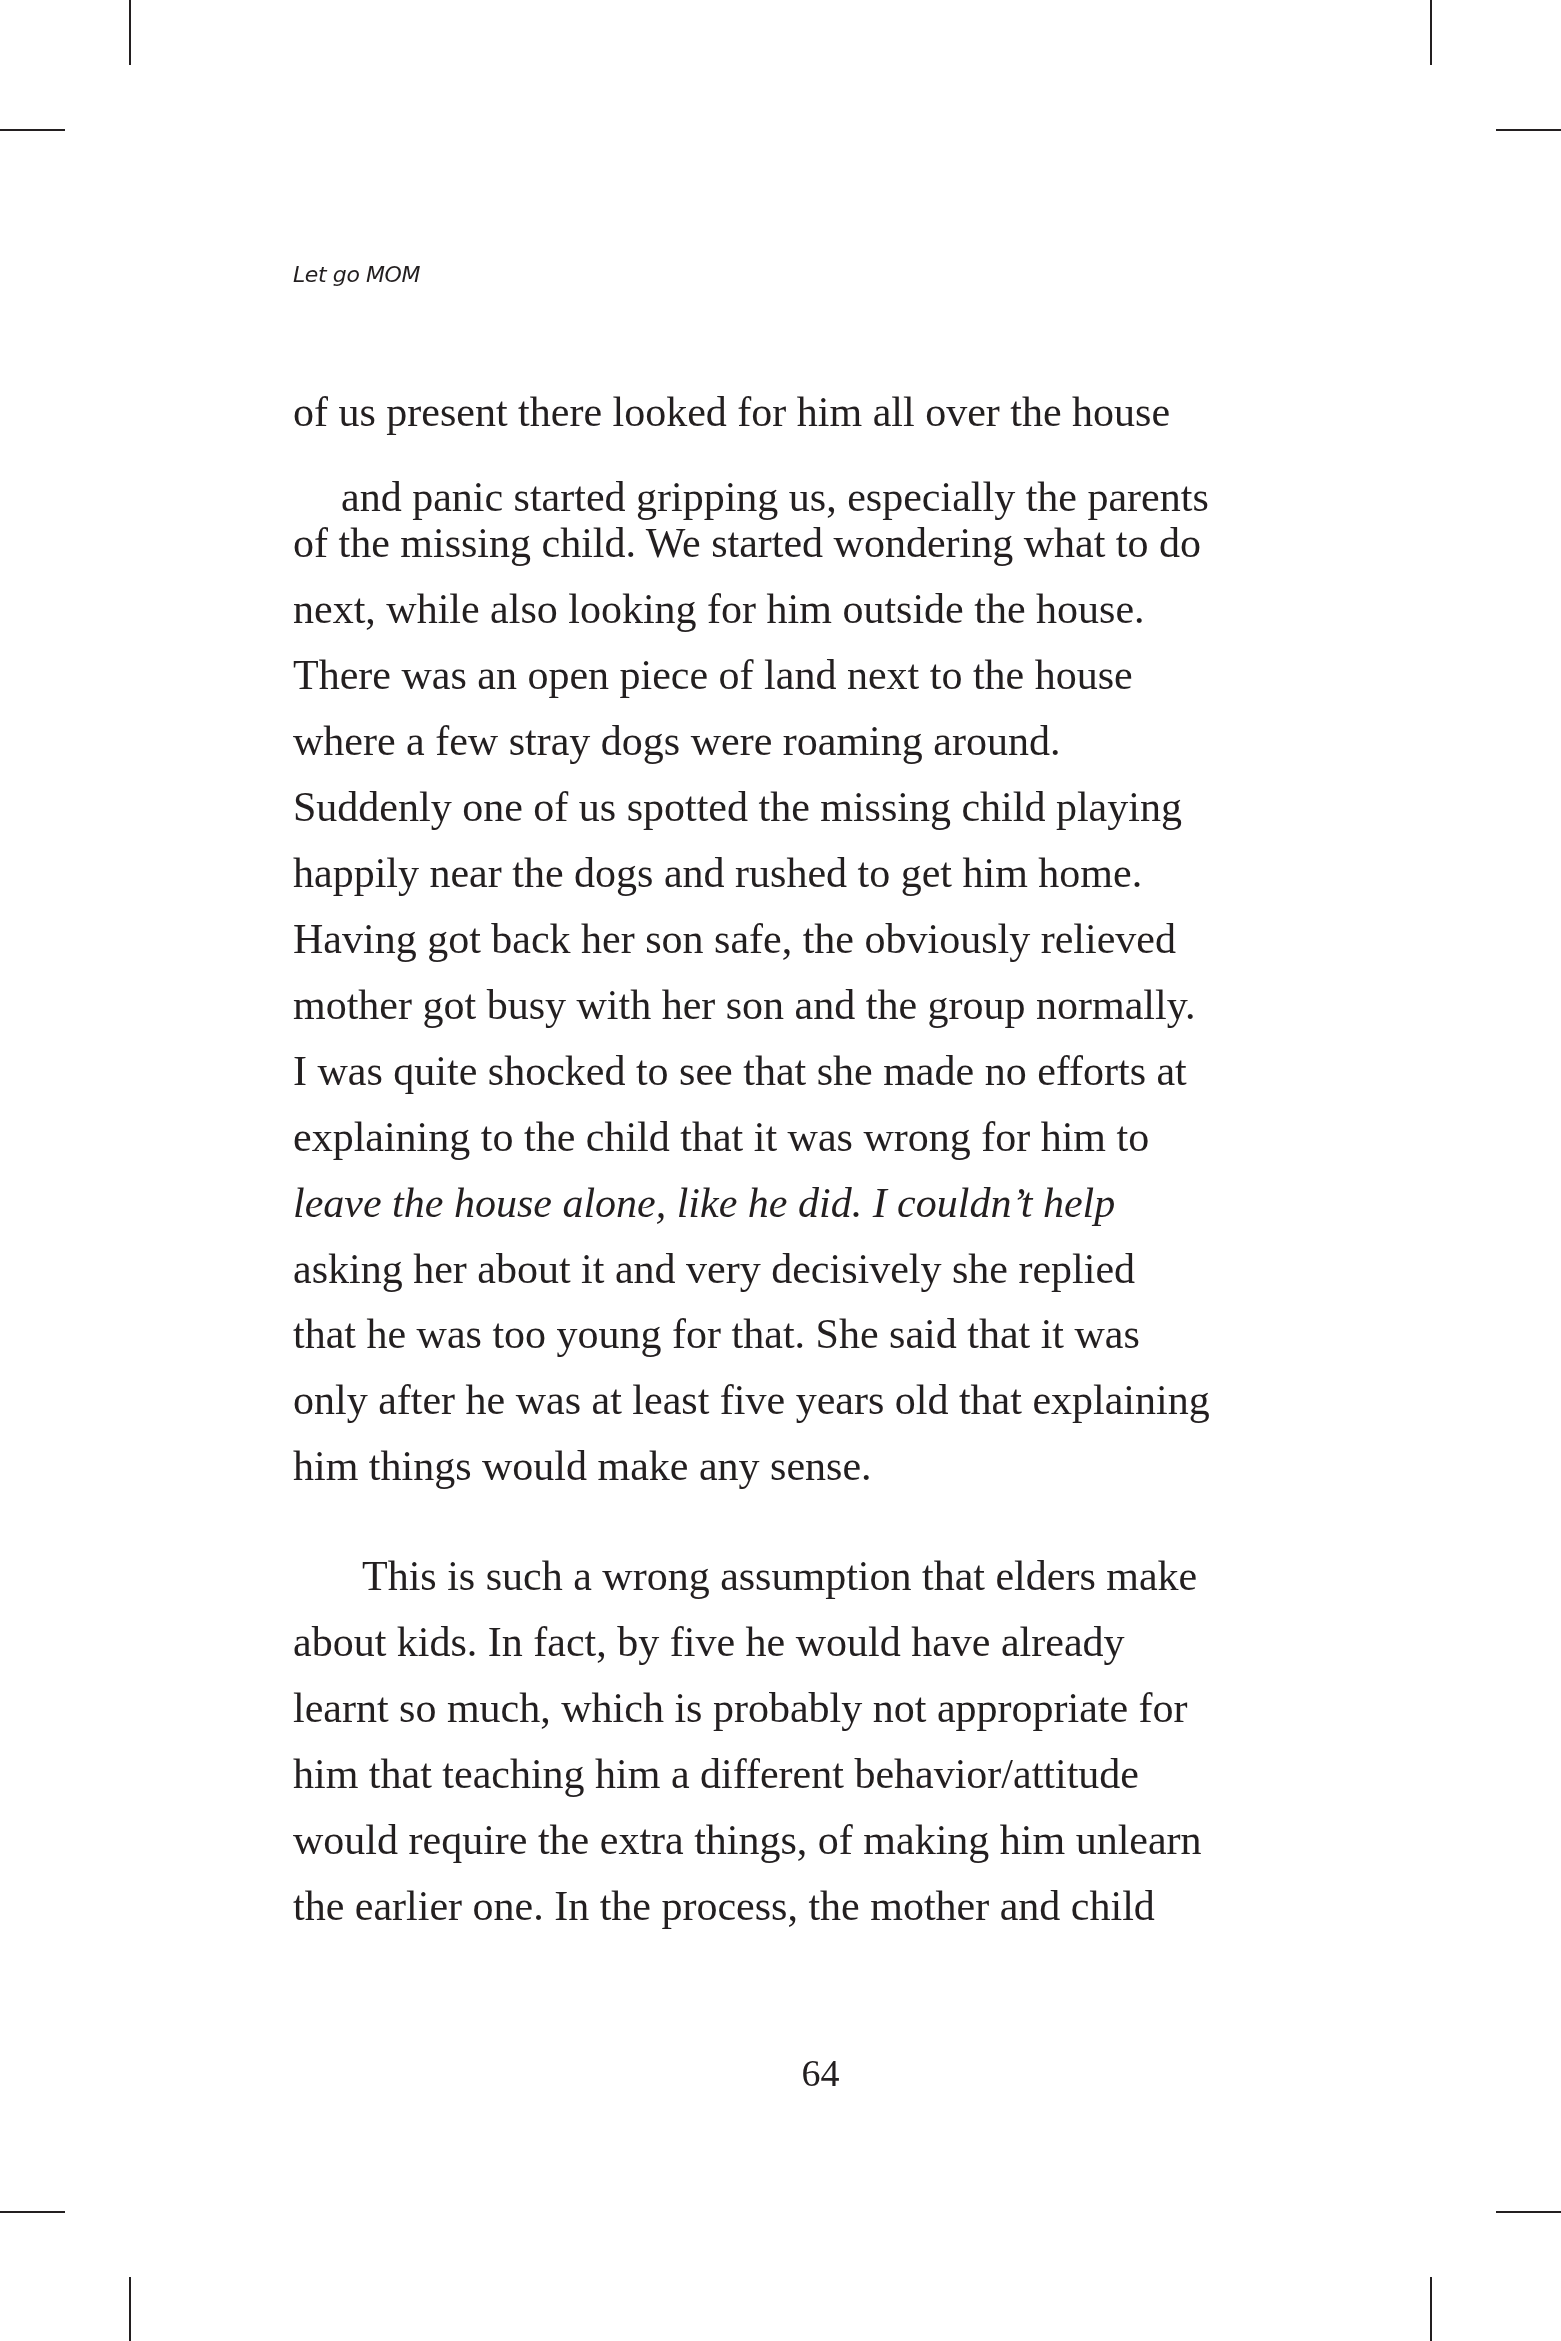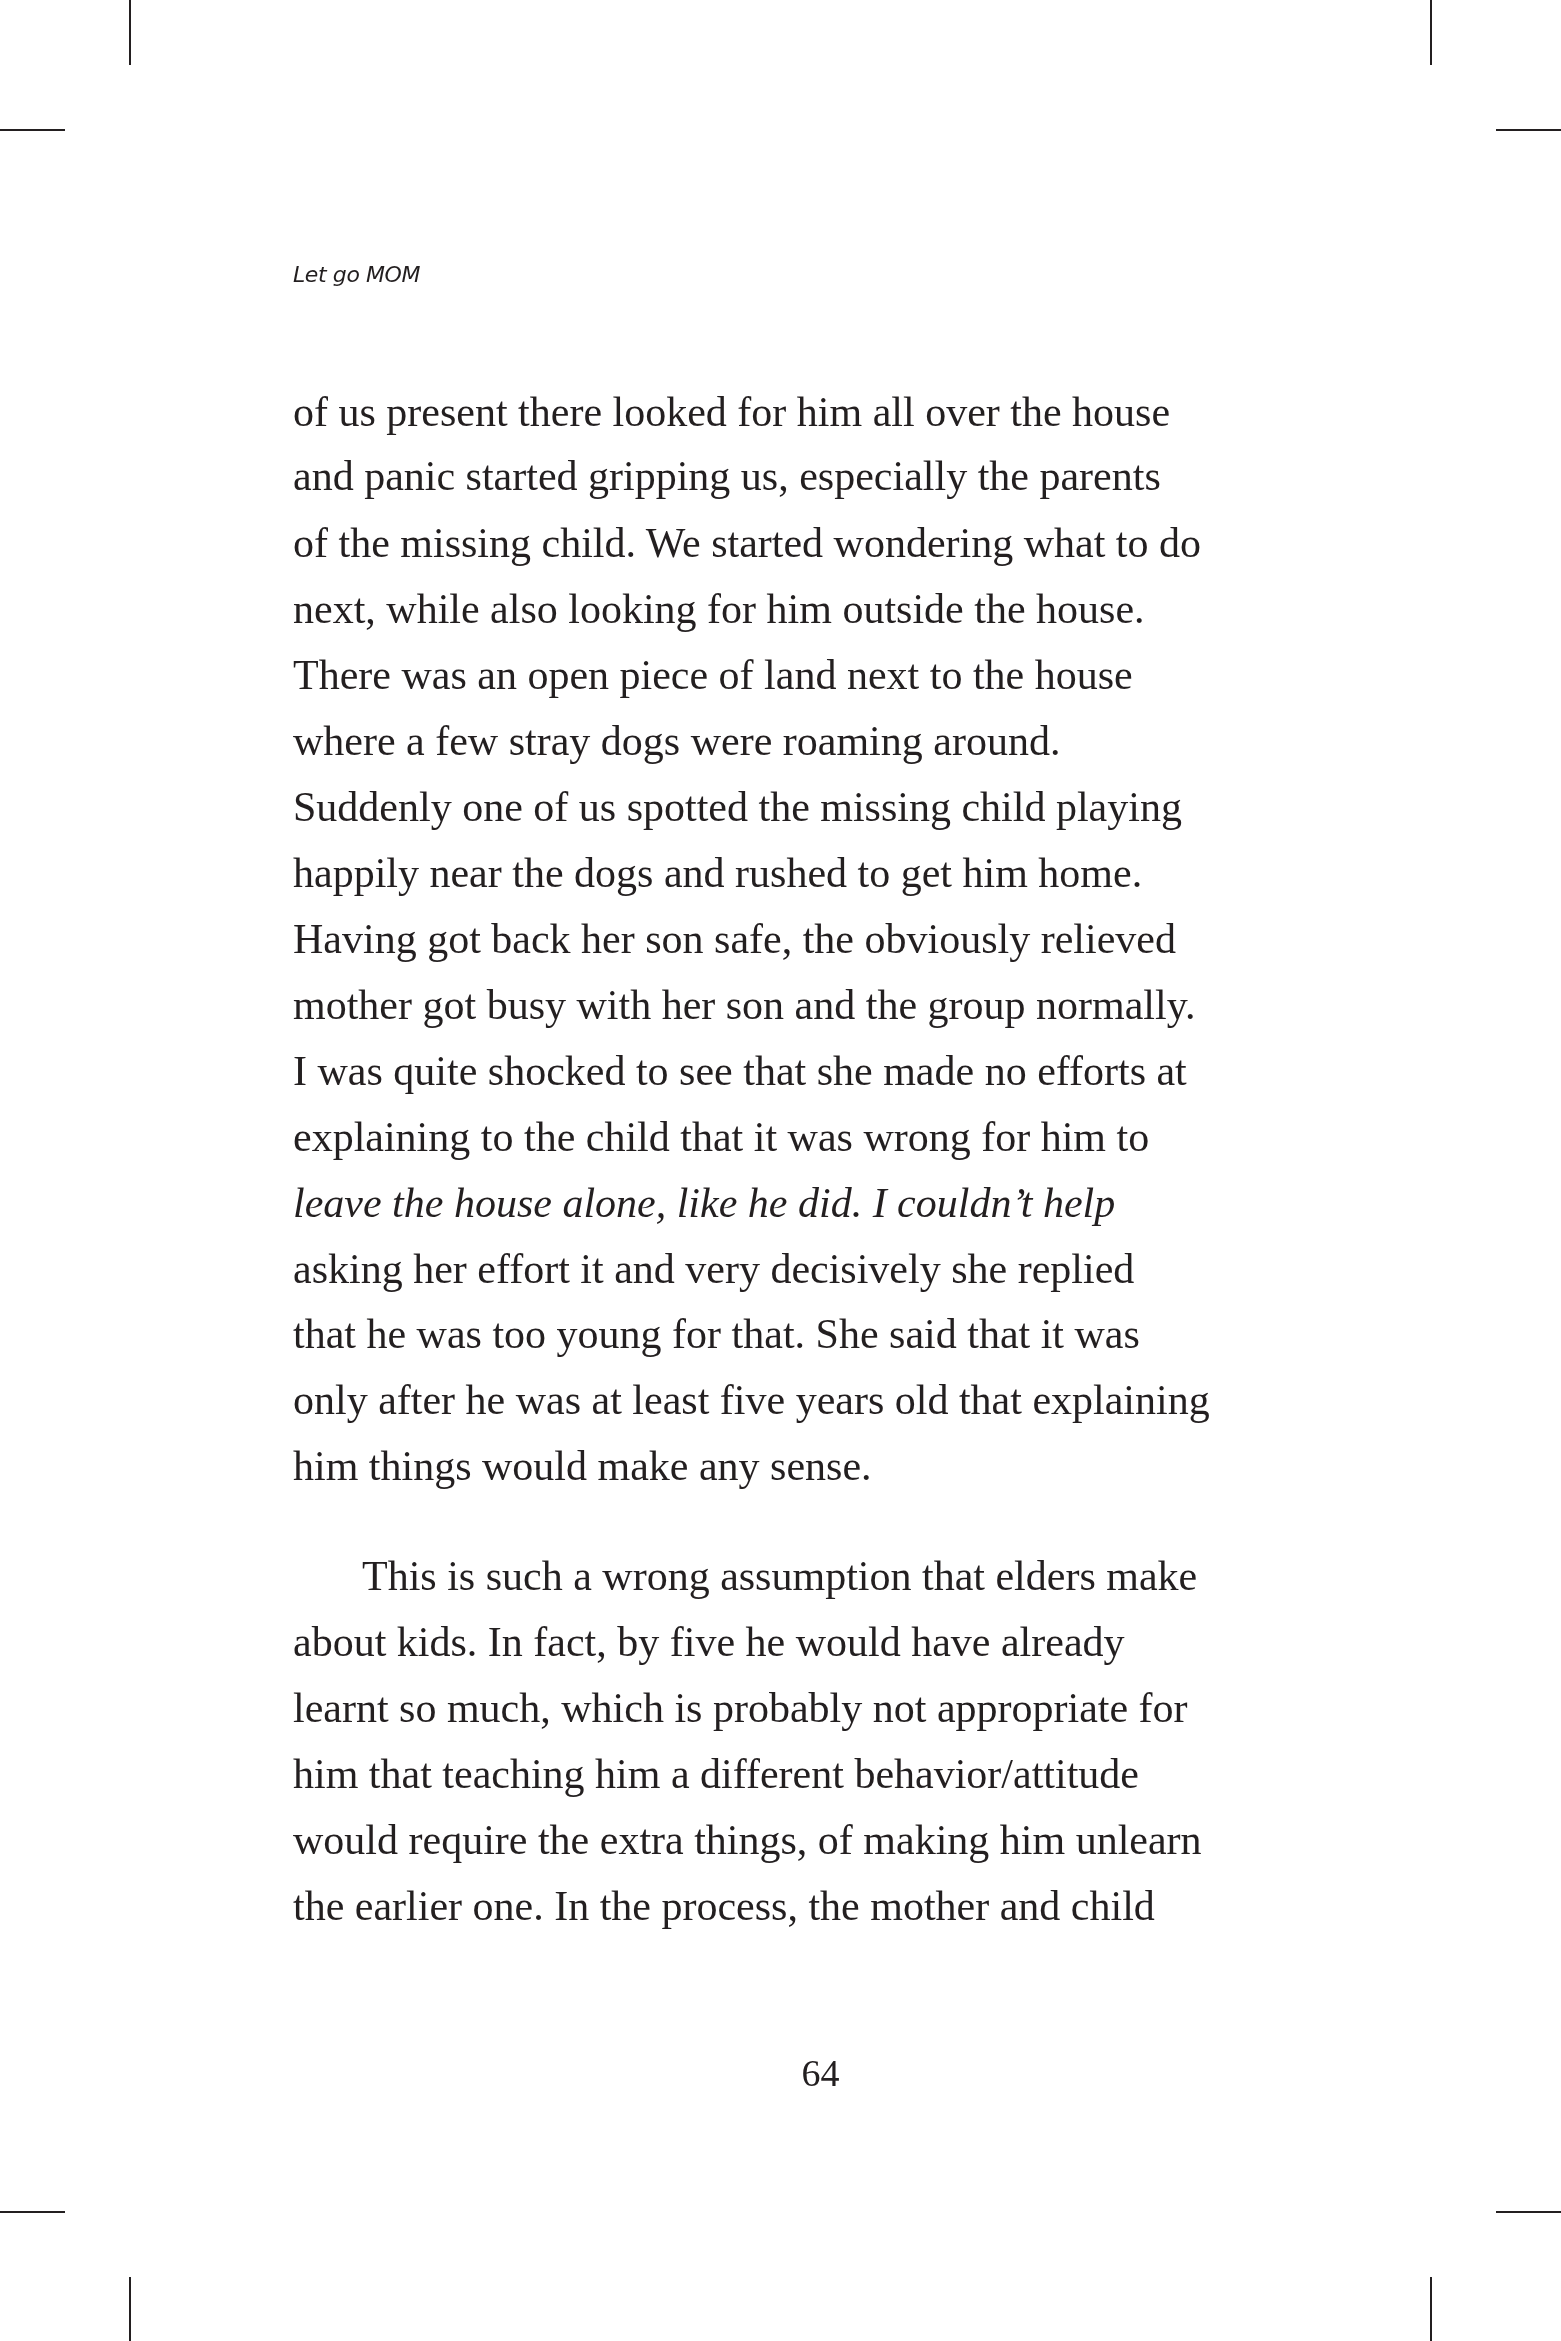--- a/index.html
+++ b/index.html
@@ -76,33 +76,33 @@
 <div class="crop v" style="left:129px; top:2277px;"></div>
 <div class="crop h" style="left:0; top:2211px;"></div>
 <div class="crop v" style="left:1430px; top:2277px;"></div>
 <div class="crop h" style="left:1496px; top:2211px;"></div>
 
 <div class="running-head">Let go MOM</div>
 
 <div class="body-text" id="body-text">
     <div>
       <div class="line" style="top: 391px;">of us present there looked for him all over the house</div>
-      <div class="line" style="top: 455px;">and panic started gripping us, especially the parents</div>
+      <div class="line" style="top: 476px; margin-left: 48px;">and panic started gripping us, especially the parents</div>
       <div class="line" style="top: 522px;">of the missing child. We started wondering what to do</div>
       <div class="line" style="top: 588px;">next, while also looking for him outside the house.</div>
       <div class="line" style="top: 654px;">There was an open piece of land next to the house</div>
       <div class="line" style="top: 720px;">where a few stray dogs were roaming around.</div>
       <div class="line" style="top: 786px;">Suddenly one of us spotted the missing child playing</div>
       <div class="line" style="top: 852px;">happily near the dogs and rushed to get him home.</div>
       <div class="line" style="top: 918px;">Having got back her son safe, the obviously relieved</div>
       <div class="line" style="top: 984px;">mother got busy with her son and the group normally.</div>
       <div class="line" style="top: 1050px;">I was quite shocked to see that she made no efforts at</div>
       <div class="line" style="top: 1116px;">explaining to the child that it was wrong for him to</div>
       <div class="line" style="top: 1182px; font-style: italic;">leave the house alone, like he did. I couldn’t help</div>
-      <div class="line" style="top: 1248px;">asking her effort it and very decisively she replied</div>
+      <div class="line" style="top: 1248px;">asking her about it and very decisively she replied</div>
       <div class="line" style="top: 1313px;">that he was too young for that. She said that it was</div>
       <div class="line" style="top: 1379px;">only after he was at least five years old that explaining</div>
       <div class="line" style="top: 1445px;">him things would make any sense.</div>
     </div>
     <div>
       <div class="line indent" style="top: 1555px;">This is such a wrong assumption that elders make</div>
       <div class="line" style="top: 1621px;">about kids. In fact, by five he would have already</div>
       <div class="line" style="top: 1687px;">learnt so much, which is probably not appropriate for</div>
       <div class="line" style="top: 1753px;">him that teaching him a different behavior/attitude</div>
       <div class="line" style="top: 1819px;">would require the extra things, of making him unlearn</div>

